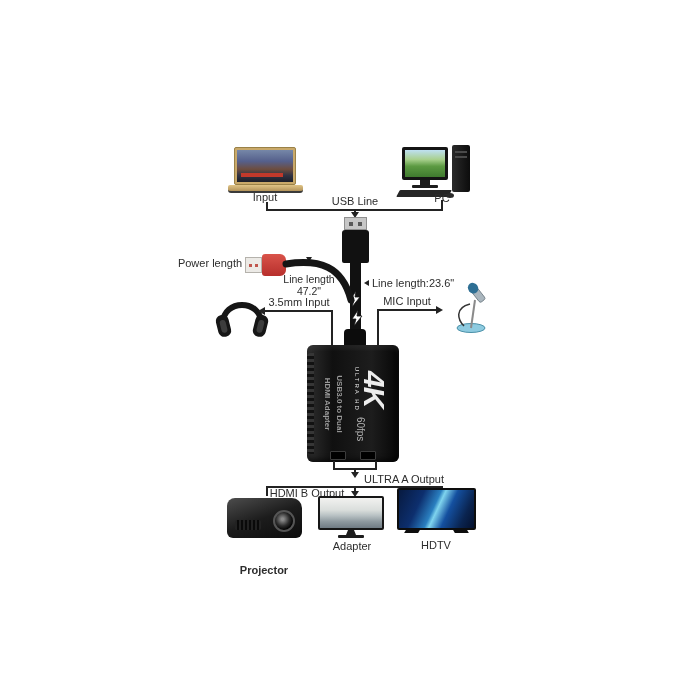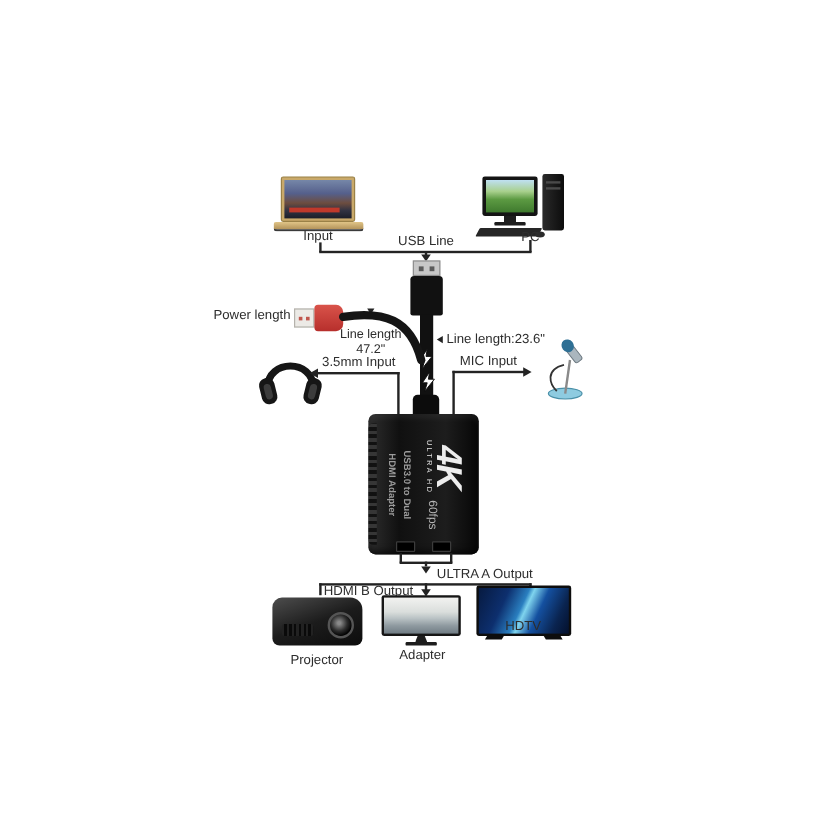--- a/index.html
+++ b/index.html
@@ -204,33 +204,33 @@
   <div class="line" style="left:266px;top:486px;width:2px;height:10px;"></div>
   <div class="line" style="left:354px;top:486px;width:2px;height:6px;"></div>
   <div class="arr arr-down" style="left:351px;top:491px;"></div>
   <div class="line" style="left:441px;top:486px;width:2px;height:6px;"></div>
 
   <div class="abs" style="left:227px;top:494px;width:75px;height:46px;">
     <div class="proj-body"></div>
     <div class="proj-vent"></div>
     <div class="proj-lens"></div>
   </div>
-  <div class="label" style="left:229px;top:544px;width:70px;">Projector</div>
+  <div class="label" style="left:229px;top:564px;width:70px;font-weight:bold;">Projector</div>
 
   <div class="abs" style="left:318px;top:496px;width:66px;height:44px;">
     <div class="disp-frame">
         <div class="disp-screen"></div>
       </div>
     <div class="disp-stand"></div>
     <div class="disp-base"></div>
   </div>
   <div class="label" style="left:322px;top:540px;width:60px;">Adapter</div>
 
   <div class="abs" style="left:397px;top:488px;width:79px;height:47px;">
     <div class="tv-frame">
         <div class="tv-screen"></div>
       </div>
     <div class="tv-foot" style="left:8px;transform:skewX(-30deg);"></div>
     <div class="tv-foot" style="left:57px;transform:skewX(30deg);"></div>
   </div>
-  <div class="label" style="left:408px;top:516px;width:56px;">HDTV</div>
+  <div class="label" style="left:408px;top:539px;width:56px;">HDTV</div>
 
 </div>
 
 </body></html>

